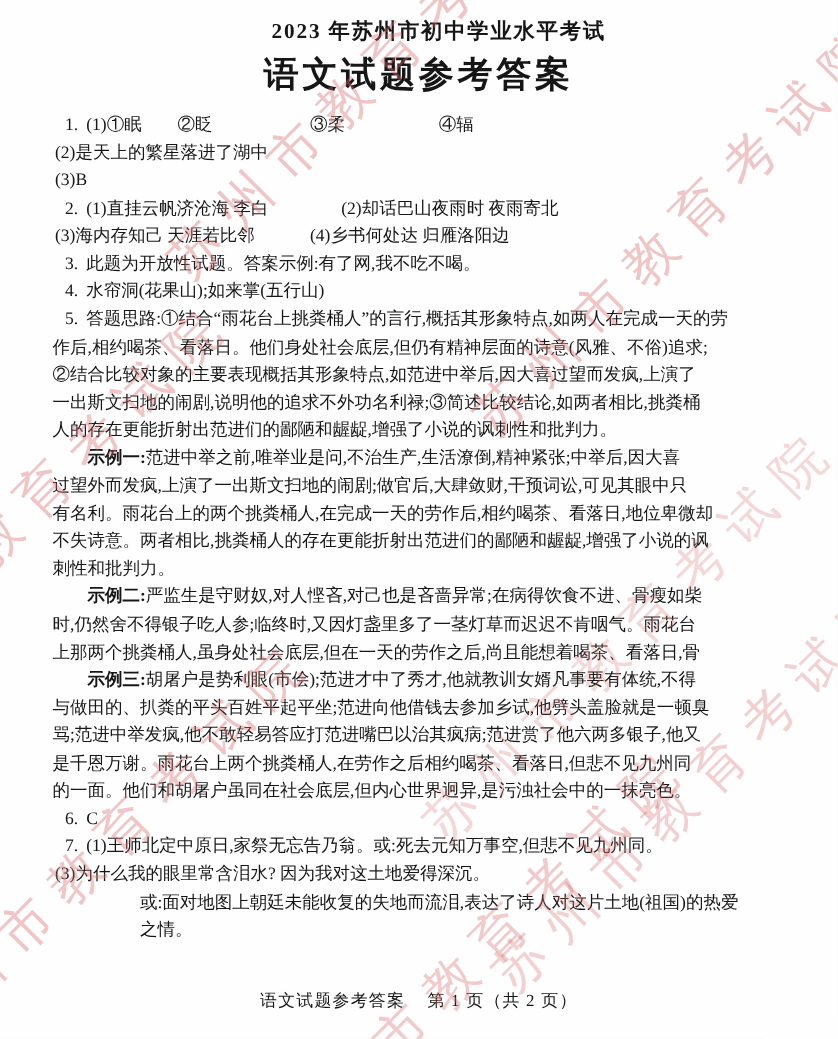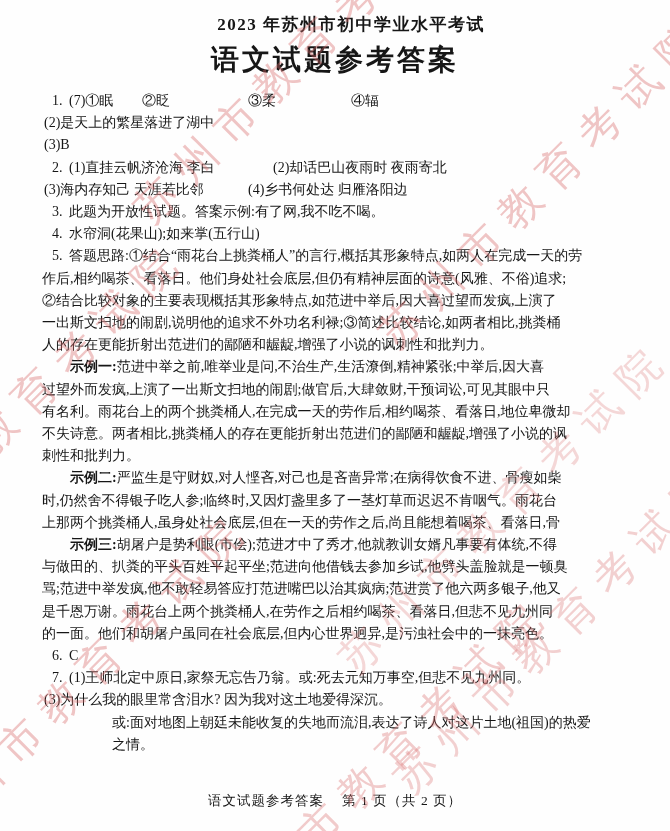--- a/index.html
+++ b/index.html
@@ -80,21 +80,21 @@
 </style>
 </head>
 <body>
 
 <div class="page">
 
   <div class="title1">2023 年苏州市初中学业水平考试</div>
   <div class="title2">语文试题参考答案</div>
 
   <div class="content">
-      <div class="ln q g4"><span class="qnum">1.</span><span class="col col0">(7)①眠</span><span class="col col1">②眨</span><span class="col col2">③柔</span><span class="col col3">④辐</span></div>
+      <div class="ln q g4"><span class="qnum">1.</span><span class="col col0">(1)①眠</span><span class="col col1">②眨</span><span class="col col2">③柔</span><span class="col col3">④辐</span></div>
       <div class="ln sub"><span>(2)是天上的繁星落进了湖中</span></div>
       <div class="ln sub"><span>(3)B</span></div>
       <div class="ln q g2"><span class="qnum">2.</span><span class="col col0">(1)直挂云帆济沧海 李白</span><span class="col col1">(2)却话巴山夜雨时 夜雨寄北</span></div>
       <div class="ln sub g2"><span class="col col0">(3)海内存知己 天涯若比邻</span><span class="col col1">(4)乡书何处达 归雁洛阳边</span></div>
       <div class="ln q"><span class="qnum">3.</span><span>此题为开放性试题。答案示例:有了网,我不吃不喝。</span></div>
       <div class="ln q"><span class="qnum">4.</span><span>水帘洞(花果山);如来掌(五行山)</span></div>
       <div class="ln q"><span class="qnum">5.</span><span>答题思路:①结合“雨花台上挑粪桶人”的言行,概括其形象特点,如两人在完成一天的劳</span></div>
       <div class="ln cont"><span>作后,相约喝茶、看落日。他们身处社会底层,但仍有精神层面的诗意(风雅、不俗)追求;</span></div>
       <div class="ln cont"><span>②结合比较对象的主要表现概括其形象特点,如范进中举后,因大喜过望而发疯,上演了</span></div>
       <div class="ln cont"><span>一出斯文扫地的闹剧,说明他的追求不外功名利禄;③简述比较结论,如两者相比,挑粪桶</span></div>

